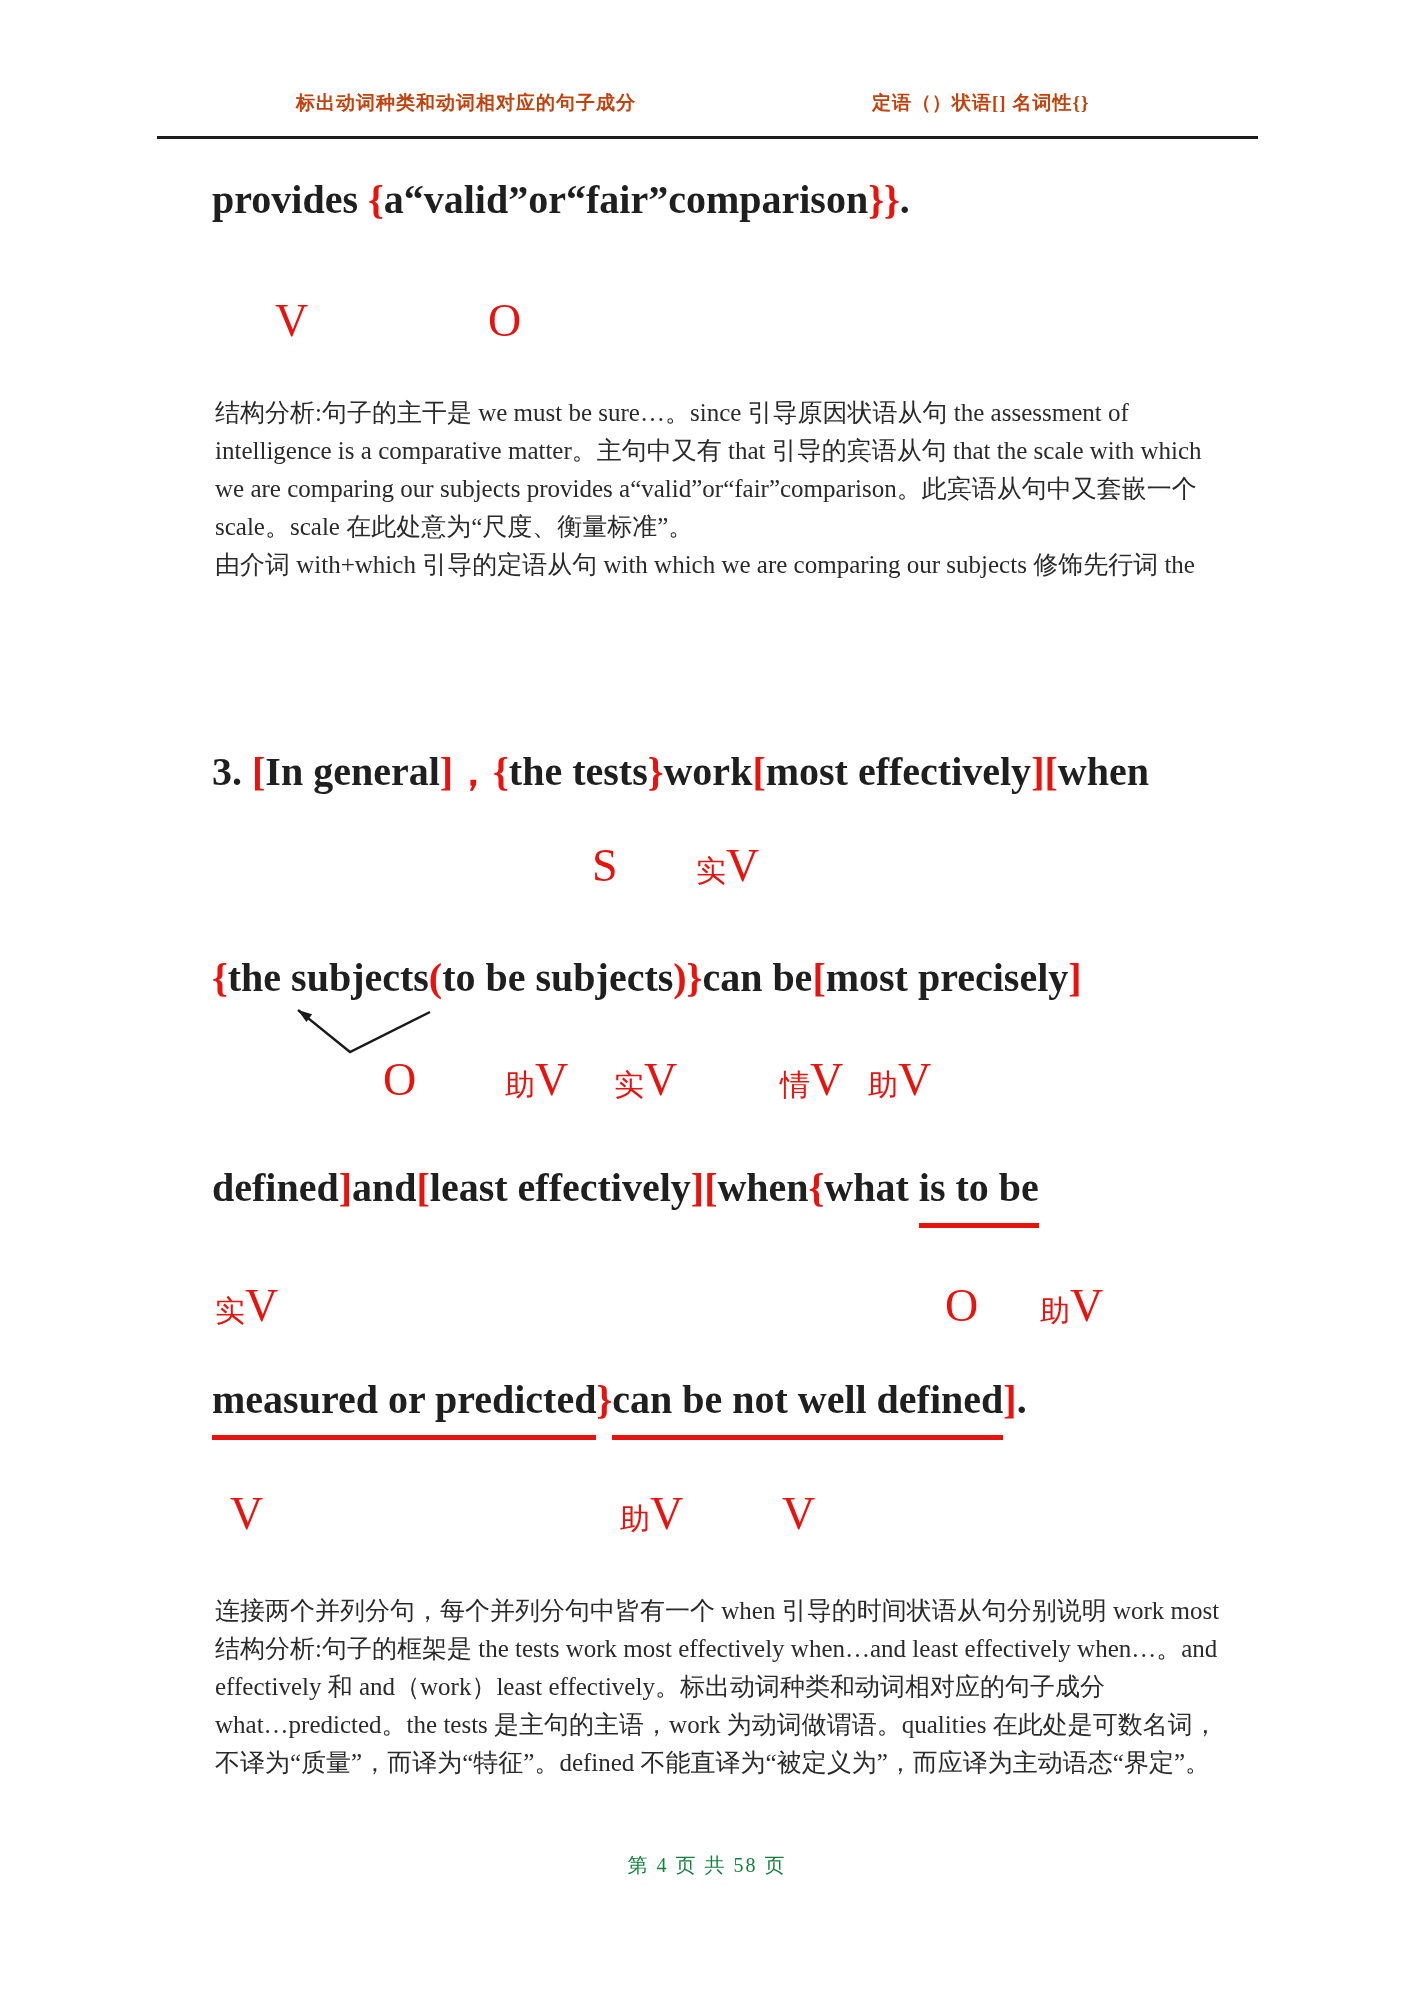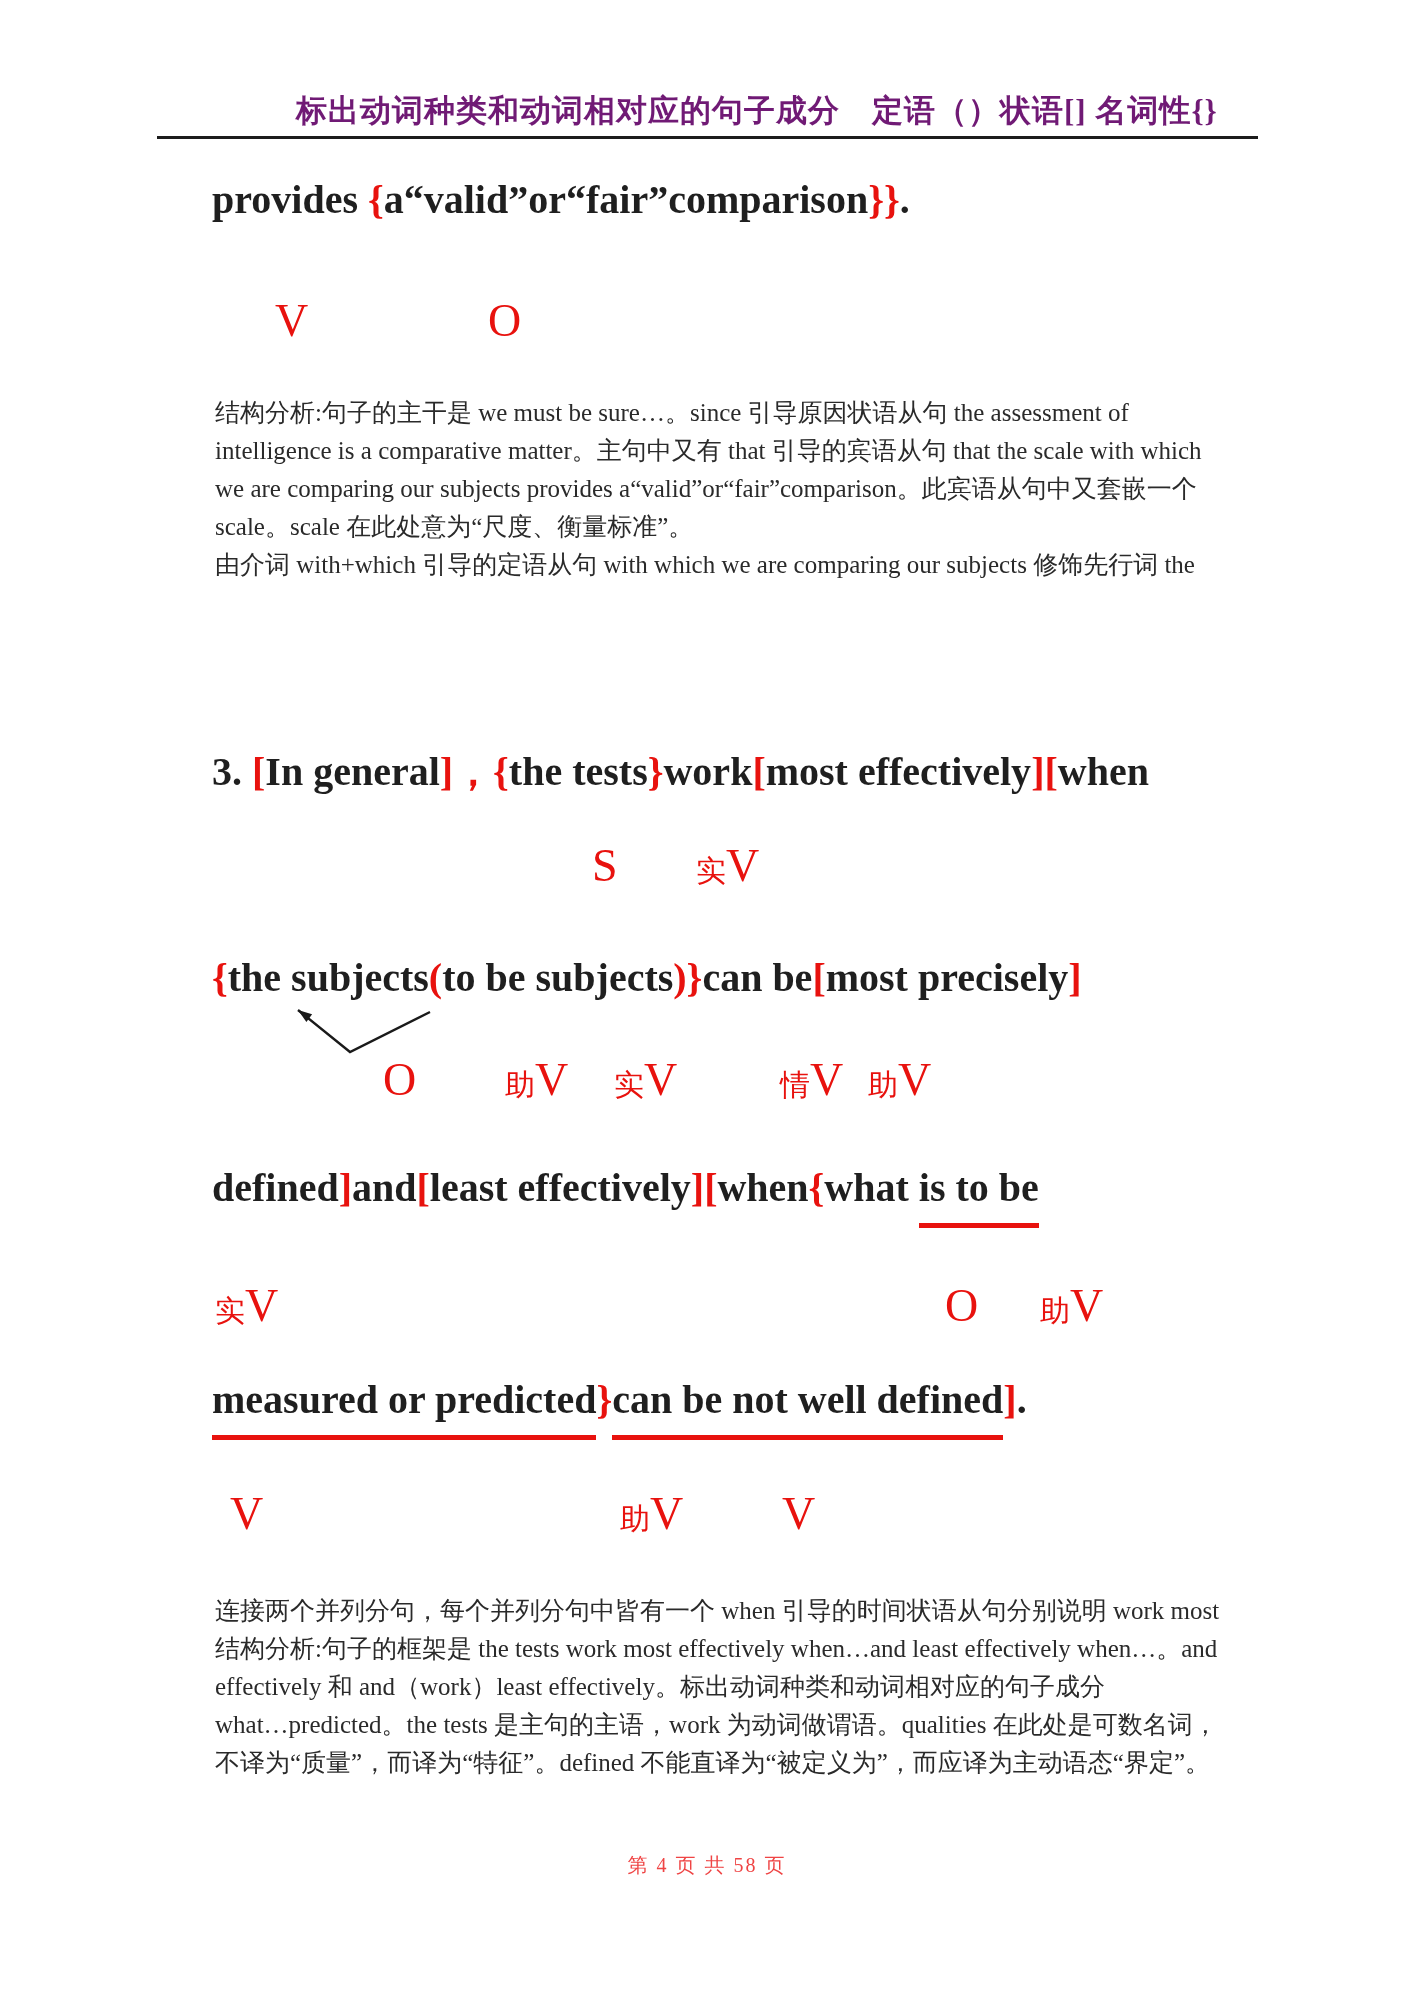--- a/index.html
+++ b/index.html
@@ -1,39 +1,39 @@
 <!DOCTYPE html>
 <html style="--red: #e8120e; --ink: #1f1f1f;"><head>
 <meta charset="utf-8">
 <style>
   :root { --red:#e8120e; --ink:#1f1f1f; --para:#2a2a2a; }
   html,body{margin:0;padding:0;background:#ffffff;}
   .page{position:relative;width:1414px;height:1999px;background:#fff;overflow:hidden;
         font-family:"Liberation Serif","DejaVu Serif",serif;color:var(--ink);}
-  .hdr{position:absolute;font-weight:bold;font-size:31px;letter-spacing:1px;white-space:nowrap;color:#701a75;}
+  .hdr{position:absolute;font-weight:bold;font-size:19px;letter-spacing:1px;white-space:nowrap;color:#c2410c;}
   .hdr-l{top:90px;left:296px;}
   .hdr-r{top:90px;left:872px;}
   .rule{position:absolute;top:136px;left:157px;width:1101px;height:0;border-top:3px solid #1c1c1c;}
   .sent{position:absolute;left:212px;font-size:40px;line-height:1.2;font-weight:bold;white-space:nowrap;color:var(--ink);}
   .s1{top:176px;}
   .s3l1{top:748px;}
   .s3l2{top:954px;}
   .s3l3{top:1164px;}
   .s3l4{top:1376px;}
   .sent .red{color:var(--red);}
   .sent .u{border-bottom:5px solid var(--red);padding-bottom:13px;}
   .lrow{position:absolute;left:0;width:1414px;height:60px;}
   .row1{top:296px;} .row2{top:841px;} .row3{top:1055px;} .row4{top:1281px;} .row5{top:1489px;}
   .lbl{position:absolute;top:0;color:var(--red);font-size:46px;line-height:1.1;white-space:nowrap;}
   .lbl .zh{font-size:30px;}
   .para{position:absolute;left:215px;width:1062px;font-size:25px;line-height:38px;color:var(--para);}
   .p1{top:394px;} .p2{top:1592px;}
   .para > div{white-space:nowrap;}
   .arrow{position:absolute;top:996px;left:268px;}
-  .footer{position:absolute;top:1852px;left:0;width:1414px;text-align:center;font-size:20px;color:#ef4444;letter-spacing:2px;}
+  .footer{position:absolute;top:1852px;left:0;width:1414px;text-align:center;font-size:20px;color:#15803d;letter-spacing:2px;}
 </style>
 </head>
 <body>
 
 <div class="page">
 
   <div class="hdr hdr-l">标出动词种类和动词相对应的句子成分</div>
   <div class="hdr hdr-r">定语（）状语[] 名词性{}</div>
   <div class="rule"></div>
 

